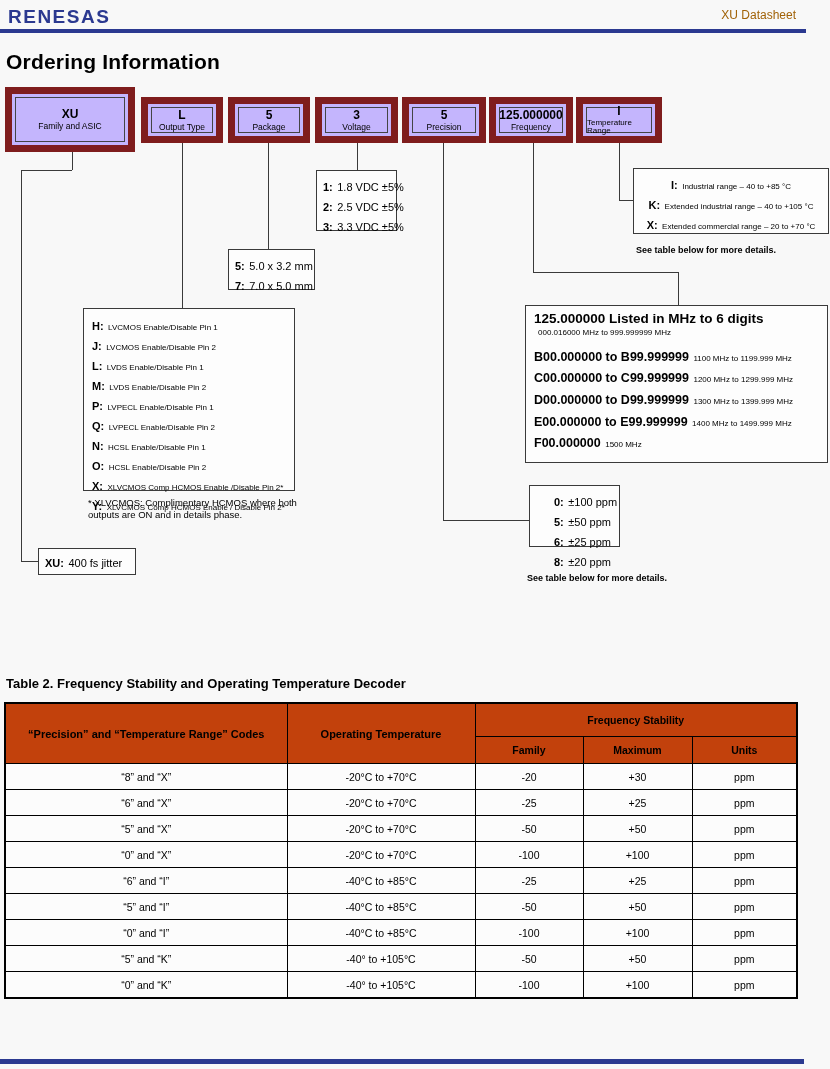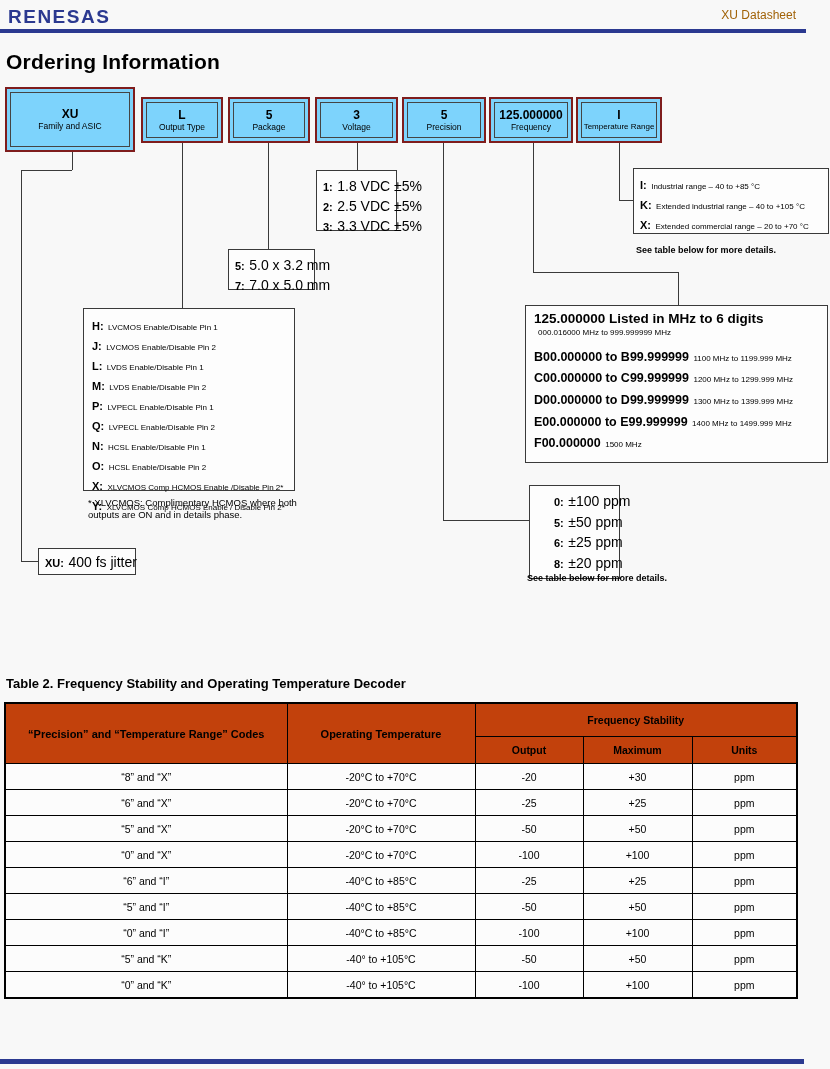--- a/index.html
+++ b/index.html
@@ -8,32 +8,32 @@
     font-family:"Liberation Sans", sans-serif;color:#000;overflow:hidden;
   }
   
   .logo{position:absolute;left:8px;top:6px;font-size:19px;font-weight:bold;
     color:#2b3990;letter-spacing:1.5px;font-family:"Liberation Sans",sans-serif;}
   .doc-title{position:absolute;top:8px;right:34px;font-size:12px;color:#a16207;}
   .rule{position:absolute;background:#2b3990;}
   .page-title{position:absolute;left:6px;top:50px;font-size:21px;font-weight:bold;letter-spacing:0.2px;text-align:right;}
 
   
-  .pn-box{position:absolute;border:2px solid #7f1d1d;background:#7dd3fc;padding:3px;box-sizing:border-box;}
+  .pn-box{position:absolute;border:7px solid #7f1d1d;background:#c4b5fd;padding:3px;box-sizing:border-box;}
   .pn-inner{border:1px solid #444;width:100%;height:100%;box-sizing:border-box;
     display:flex;flex-direction:column;align-items:center;justify-content:center;gap:2px;}
   .pn-code{font-size:12px;font-weight:bold;line-height:1;}
   .pn-label{font-size:8.5px;line-height:1;}
 
   
   .dec-box{position:absolute;border:1.3px solid #3a3a3a;background:#fdfdfd;
     box-sizing:border-box;padding:5px 6px;display:flex;flex-direction:column;justify-content:space-evenly;}
   .dec-line{white-space:nowrap;line-height:1.25;}
   .dec-code{font-size:11px;font-weight:bold;}
-  .dec-text{font-size:14px;}
+  .dec-text{font-size:11px;}
   .dec-text-sm{font-size:8px;}
 
   
   .freq-head{font-size:13.5px;font-weight:bold;line-height:1.1;}
   .freq-sub{font-size:8px;margin:1px 0 8px 4px;}
   .freq-line{white-space:nowrap;line-height:1.35;}
   .freq-range{font-size:12.5px;font-weight:bold;}
   .freq-mhz{font-size:8px;}
 
   .note{position:absolute;font-size:9px;font-weight:bold;white-space:nowrap;}
@@ -122,21 +122,21 @@
   <div class="cline" style="left:678px;top:272px;width:1.3px;height:33px;"></div>
   <div class="cline" style="left:619px;top:143px;width:1.3px;height:58px;"></div>
   <div class="cline" style="left:619px;top:200px;width:15px;height:1.3px;"></div>
 
   <div class="dec-box" style="left:316px;top:170px;width:81px;height:61px;">
     <div class="dec-line"><span class="dec-code">1:</span> <span class="dec-text">1.8 VDC ±5%</span></div>
     <div class="dec-line"><span class="dec-code">2:</span> <span class="dec-text">2.5 VDC ±5%</span></div>
     <div class="dec-line"><span class="dec-code">3:</span> <span class="dec-text">3.3 VDC ±5%</span></div>
   </div>
 
-  <div class="dec-box" style="left:633px;top:168px;width:196px;height:66px;">
+  <div class="dec-box" style="left:633px;top:168px;width:196px;height:66px;align-items:center;">
     <div class="dec-line"><span class="dec-code">I:</span> <span class="dec-text-sm">Industrial range – 40 to +85 °C</span></div>
     <div class="dec-line"><span class="dec-code">K:</span> <span class="dec-text-sm">Extended industrial range  – 40 to +105 °C</span></div>
     <div class="dec-line"><span class="dec-code">X:</span> <span class="dec-text-sm">Extended commercial range – 20 to +70 °C</span></div>
   </div>
   <div class="note" style="left:636px;top:245px;">See table below for more details.</div>
 
   <div class="dec-box" style="left:228px;top:249px;width:87px;height:41px;">
     <div class="dec-line"><span class="dec-code">5:</span> <span class="dec-text">5.0 x 3.2 mm</span></div>
     <div class="dec-line"><span class="dec-code">7:</span> <span class="dec-text">7.0 x 5.0 mm</span></div>
   </div>
@@ -158,21 +158,21 @@
     <div class="dec-line"><span class="dec-code">M:</span> <span class="dec-text-sm">LVDS Enable/Disable Pin 2</span></div>
     <div class="dec-line"><span class="dec-code">P:</span> <span class="dec-text-sm">LVPECL Enable/Disable Pin 1</span></div>
     <div class="dec-line"><span class="dec-code">Q:</span> <span class="dec-text-sm">LVPECL Enable/Disable Pin 2</span></div>
     <div class="dec-line"><span class="dec-code">N:</span> <span class="dec-text-sm">HCSL Enable/Disable Pin 1</span></div>
     <div class="dec-line"><span class="dec-code">O:</span> <span class="dec-text-sm">HCSL Enable/Disable Pin 2</span></div>
     <div class="dec-line"><span class="dec-code">X:</span> <span class="dec-text-sm">XLVCMOS Comp HCMOS Enable /Disable Pin 2*</span></div>
     <div class="dec-line"><span class="dec-code">Y:</span> <span class="dec-text-sm">XLVCMOS Comp HCMOS Enable / Disable Pin 2*</span></div>
   </div>
   <div class="footnote" style="left:88px;top:497px;width:240px;">* XLVCMOS: Complimentary HCMOS where both outputs are ON and in details phase.</div>
 
-  <div class="dec-box" style="left:529px;top:485px;width:91px;height:94px;padding-left:24px;">
+  <div class="dec-box" style="left:529px;top:485px;width:91px;height:62px;padding-left:24px;">
     <div class="dec-line"><span class="dec-code">0:</span> <span class="dec-text">±100 ppm</span></div>
     <div class="dec-line"><span class="dec-code">5:</span> <span class="dec-text">±50 ppm</span></div>
     <div class="dec-line"><span class="dec-code">6:</span> <span class="dec-text">±25 ppm</span></div>
     <div class="dec-line"><span class="dec-code">8:</span> <span class="dec-text">±20 ppm</span></div>
   </div>
   <div class="note" style="left:527px;top:573px;">See table below for more details.</div>
 
   <div class="dec-box" style="left:38px;top:548px;width:98px;height:27px;justify-content:center;padding:2px 6px;">
     <div class="dec-line"><span class="dec-code">XU:</span> <span class="dec-text">400 fs jitter</span></div>
   </div>
@@ -187,21 +187,21 @@
           <col style="width:109px;">
           <col style="width:105px;">
       </colgroup>
       <tbody>
           <tr class="h1">
         <th rowspan="2" class="big">“Precision” and “Temperature Range” Codes</th>
         <th rowspan="2" class="big">Operating Temperature</th>
         <th colspan="3">Frequency Stability</th>
       </tr>
       <tr class="h2">
-        <th>Output</th>
+        <th>Family</th>
         <th>Maximum</th>
         <th>Units</th>
       </tr>
       <tr>
         <td>“8” and “X”</td>
             <td>-20°C to +70°C</td>
             <td>-20</td>
             <td>+30</td>
             <td>ppm</td>
       </tr>

